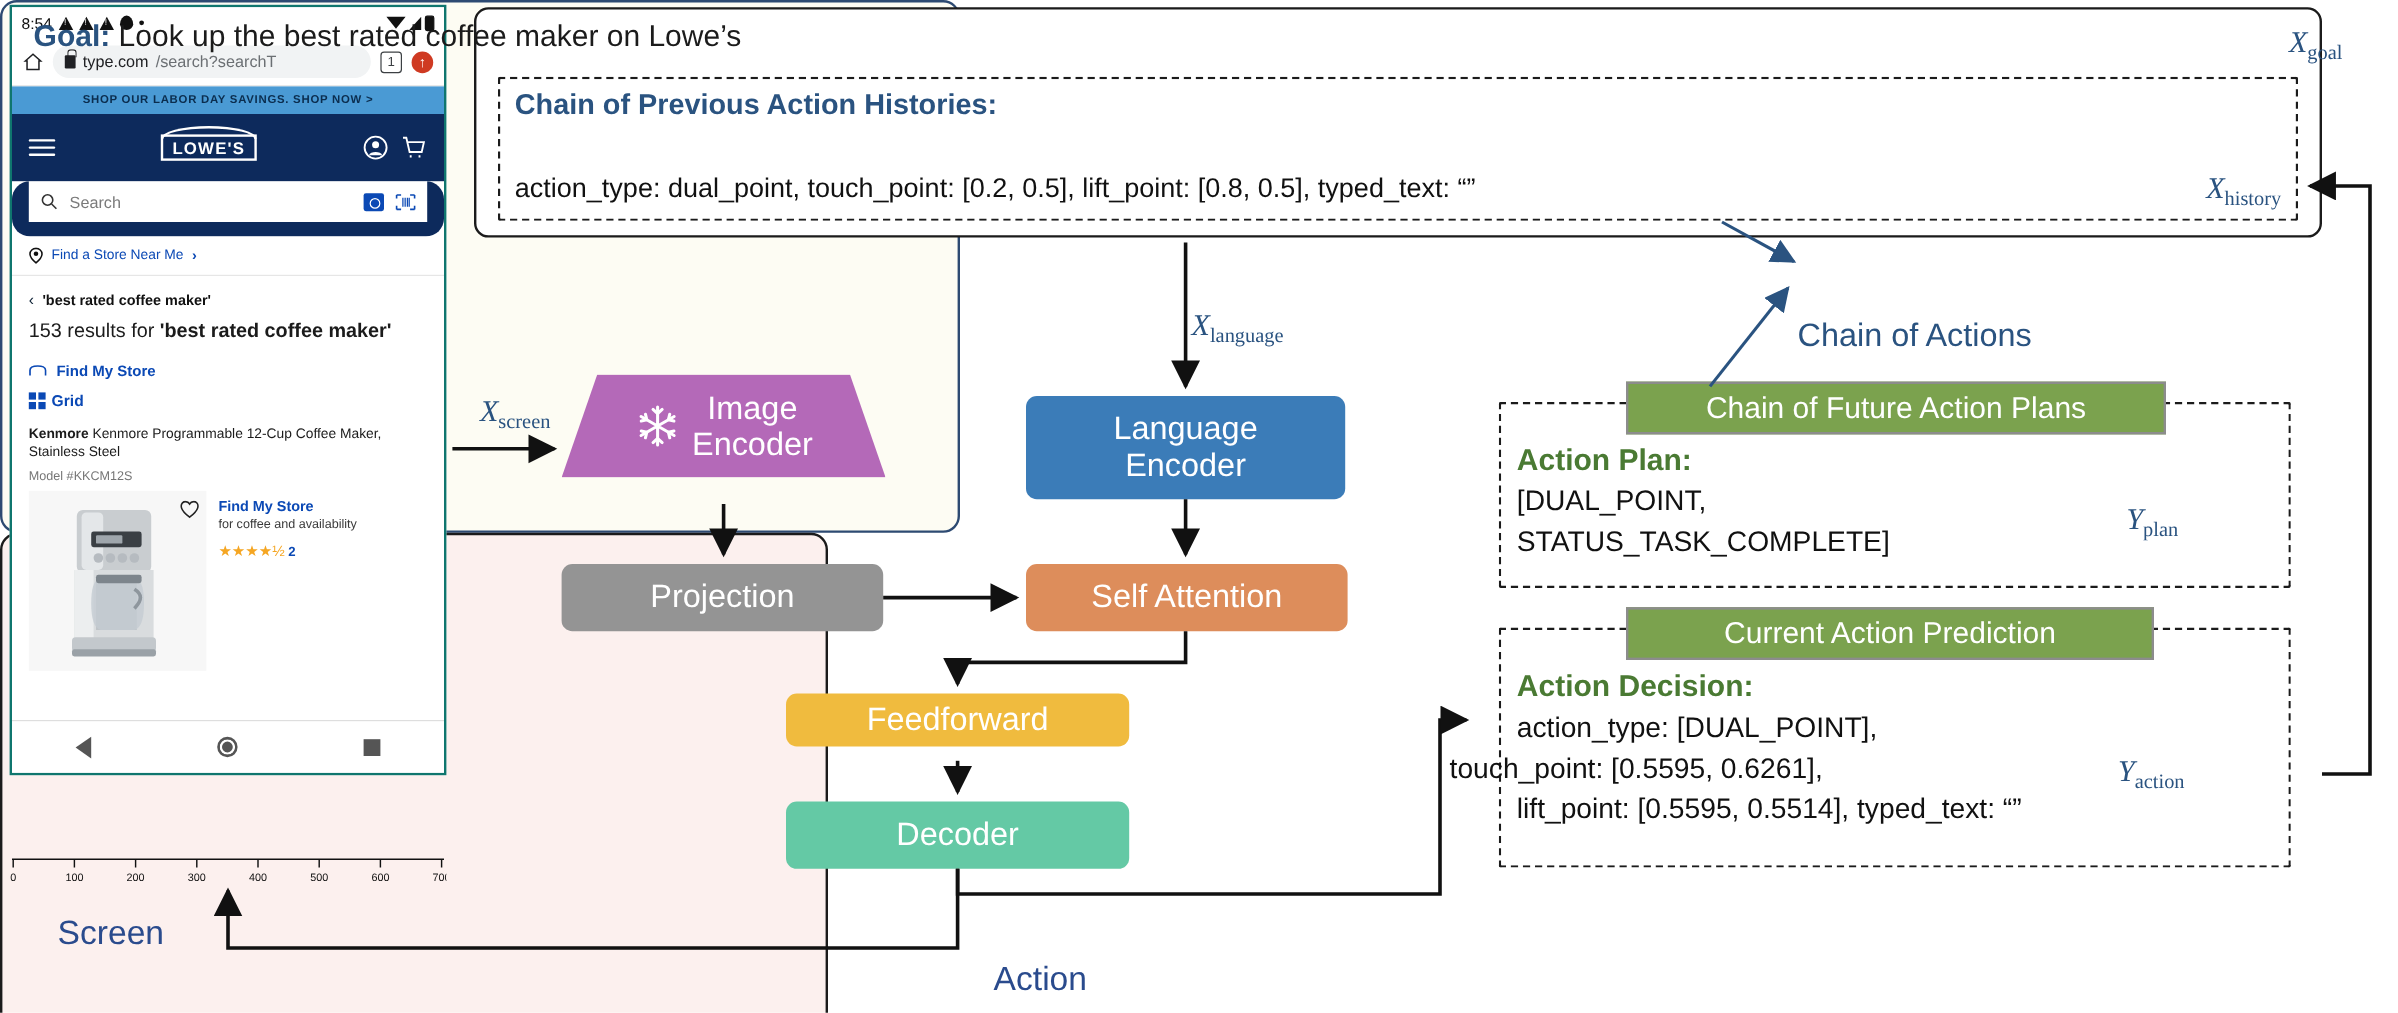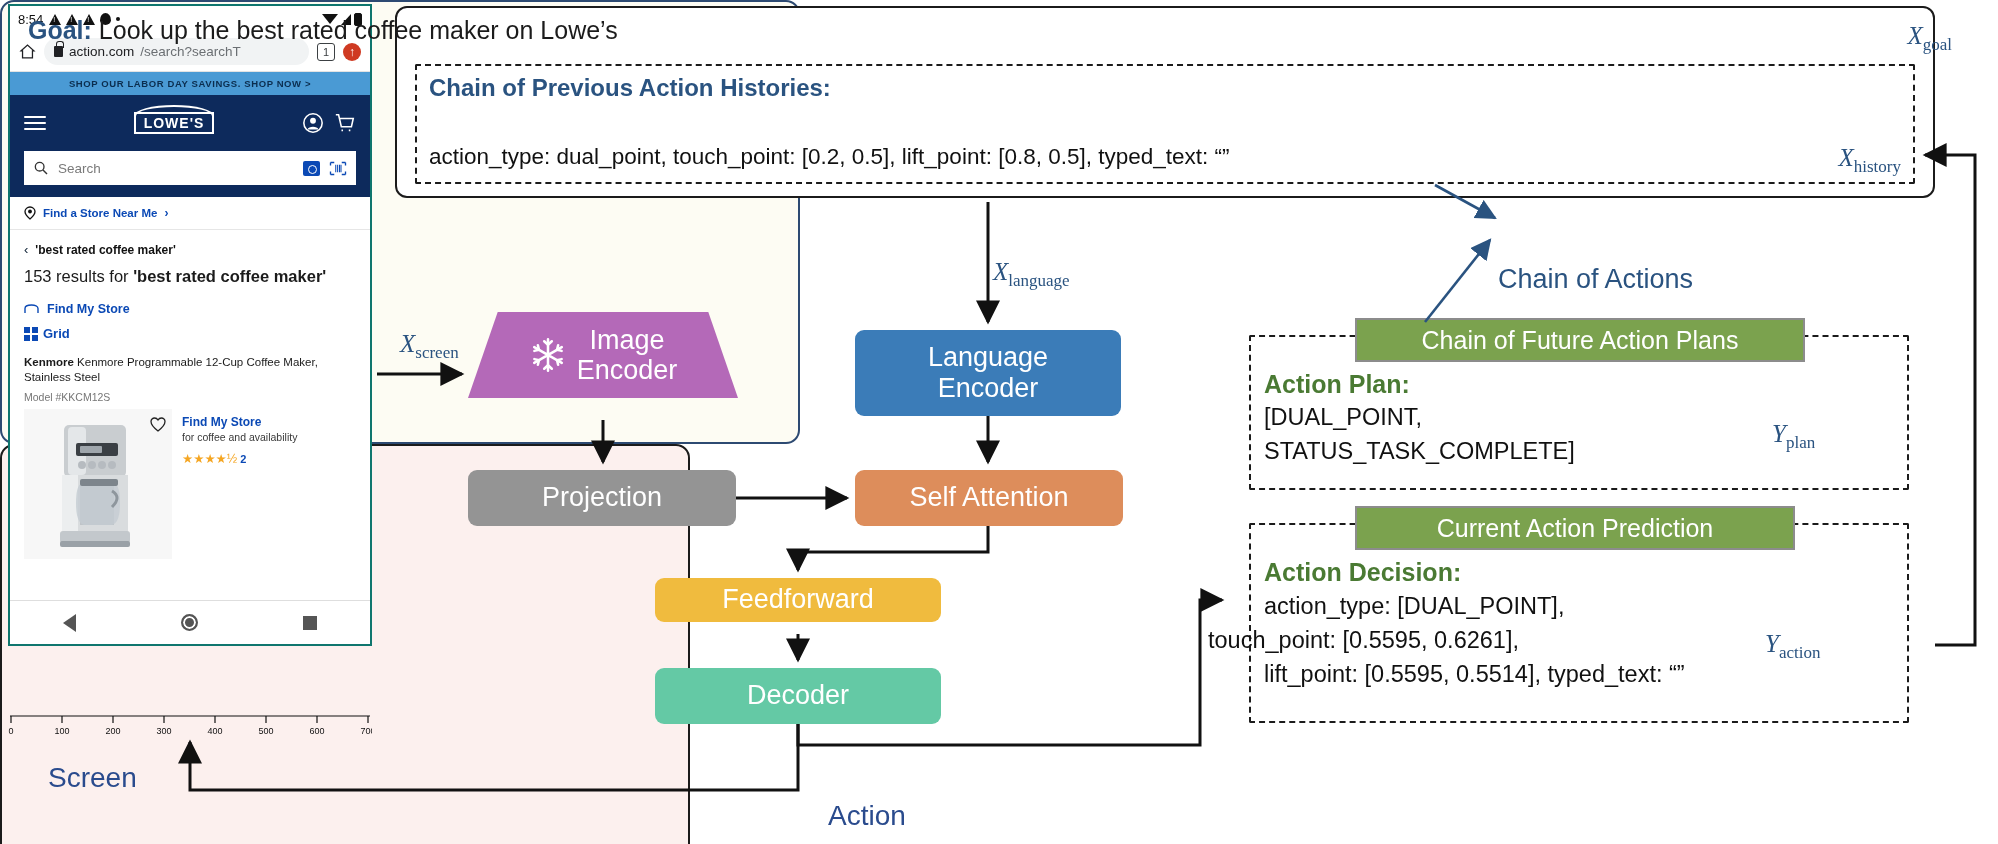--- a/index.html
+++ b/index.html
@@ -73,35 +73,35 @@
     margin:0 auto; border:2px solid #fff; padding:1px 8px;
     color:#fff; font-weight:bold; font-size:14px; letter-spacing:1px;
     position:relative; font-family:"Liberation Sans", sans-serif;
   }
   .lowes-logo::before{
     content:""; position:absolute; left:-2px; right:-2px; top:-9px; height:9px;
     border:2px solid #fff; border-bottom:none; border-radius:50% 50% 0 0 / 100% 100% 0 0;
   }
   .nav-ico { width:22px;height:22px;flex:0 0 auto; }
 
-  .search-wrap { background:#0d2a5c; padding:0 14px 12px; }
+  .search-wrap { background:#0d2a5c; padding:0 14px 12px;border-radius:15px; }
   .search-box {
     background:#fff; height:34px; display:flex; align-items:center;
     padding:0 9px; gap:9px;
   }
   .search-ph { flex:1; color:#7a7a7a; font-size:13.5px; }
   .cam-btn { width:17px;height:15px;background:#0b49b5;border-radius:2px;position:relative;flex:0 0 auto;}
   .cam-btn::after{content:"";position:absolute;left:5px;top:4px;width:7px;height:7px;border:1.6px solid #fff;border-radius:50%;}
   .barcode { width:18px;height:15px;flex:0 0 auto; }
 
   .store-row {
     display:flex; align-items:center; gap:7px;
     padding:9px 14px; border-bottom:1px solid #e6e6e6; background:#fff;
   }
-  .store-row .txt { color:#0b49b5;font-weight:bold;font-size:11.5px; }
+  .store-row .txt { color:#0b49b5;font-weight:normal;font-size:11.5px; }
   .chev { color:#0b49b5;font-weight:bold;font-size:12px; }
   .mappin { width:12px;height:14px;flex:0 0 auto; }
 
   .query-row { padding:12px 14px 4px; display:flex; gap:7px; align-items:center; }
   .query-row .back { color:#0b1f33;font-size:13px; }
   .query-row .q { font-size:12px;font-weight:bold;color:#111; }
   .results-line { padding:6px 14px 12px; font-size:16.5px; color:#1b1b1b; }
   .results-line b { font-weight:bold; }
 
   .findstore-row { display:flex;align-items:center;gap:8px;padding:4px 14px 10px; }
@@ -233,21 +233,21 @@
         <span class="batt"></span>
       </span>
     </div>
 
     <div class="url-bar">
       <svg class="home-icon" viewBox="0 0 24 24">
         <path d="M3 11 L12 3 L21 11 L19 11 L19 21 L5 21 L5 11 Z" fill="none" stroke="#202124" stroke-width="1.8"></path>
       </svg>
       <div class="url-pill">
         <span class="lock"></span>
-        <span class="url-host">action.com</span>
+        <span class="url-host">type.com</span>
           <span class="url-path">/search?searchT</span>
       </div>
       <div class="tab-count">1</div>
       <div class="dl-badge">
           <span>↑</span>
         </div>
     </div>
 
     <div class="promo">SHOP OUR LABOR DAY SAVINGS. SHOP NOW &gt;</div>
 

